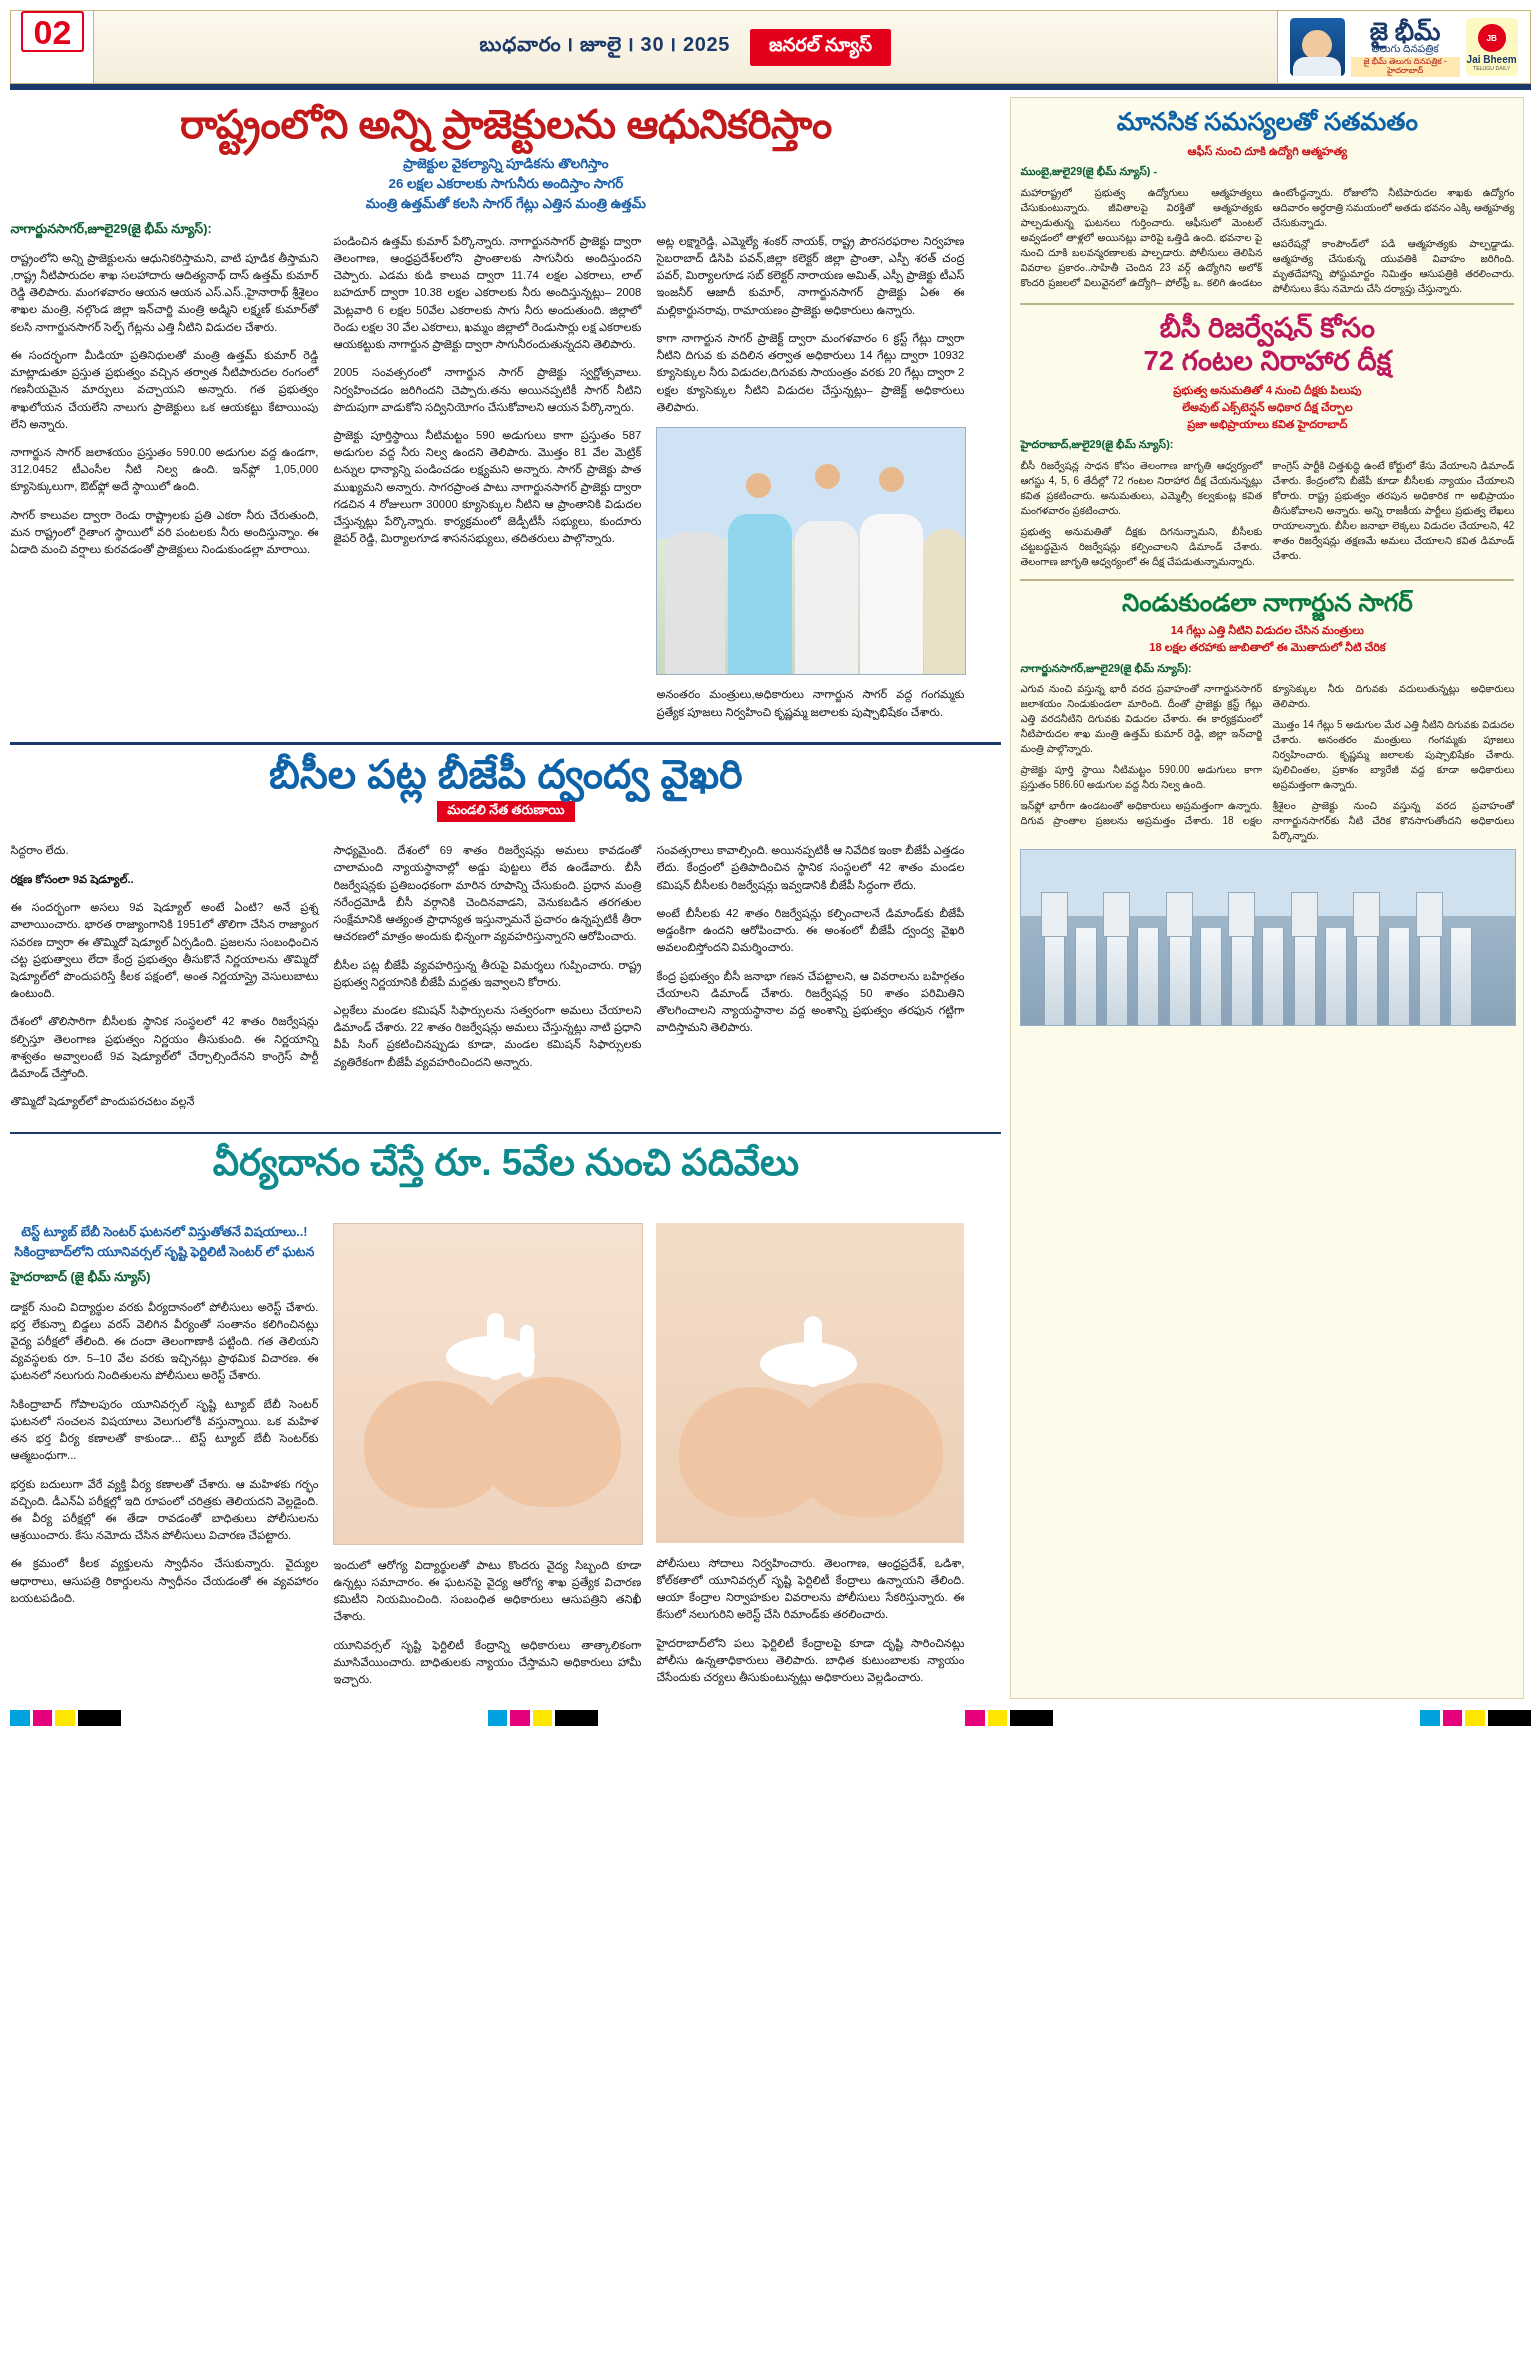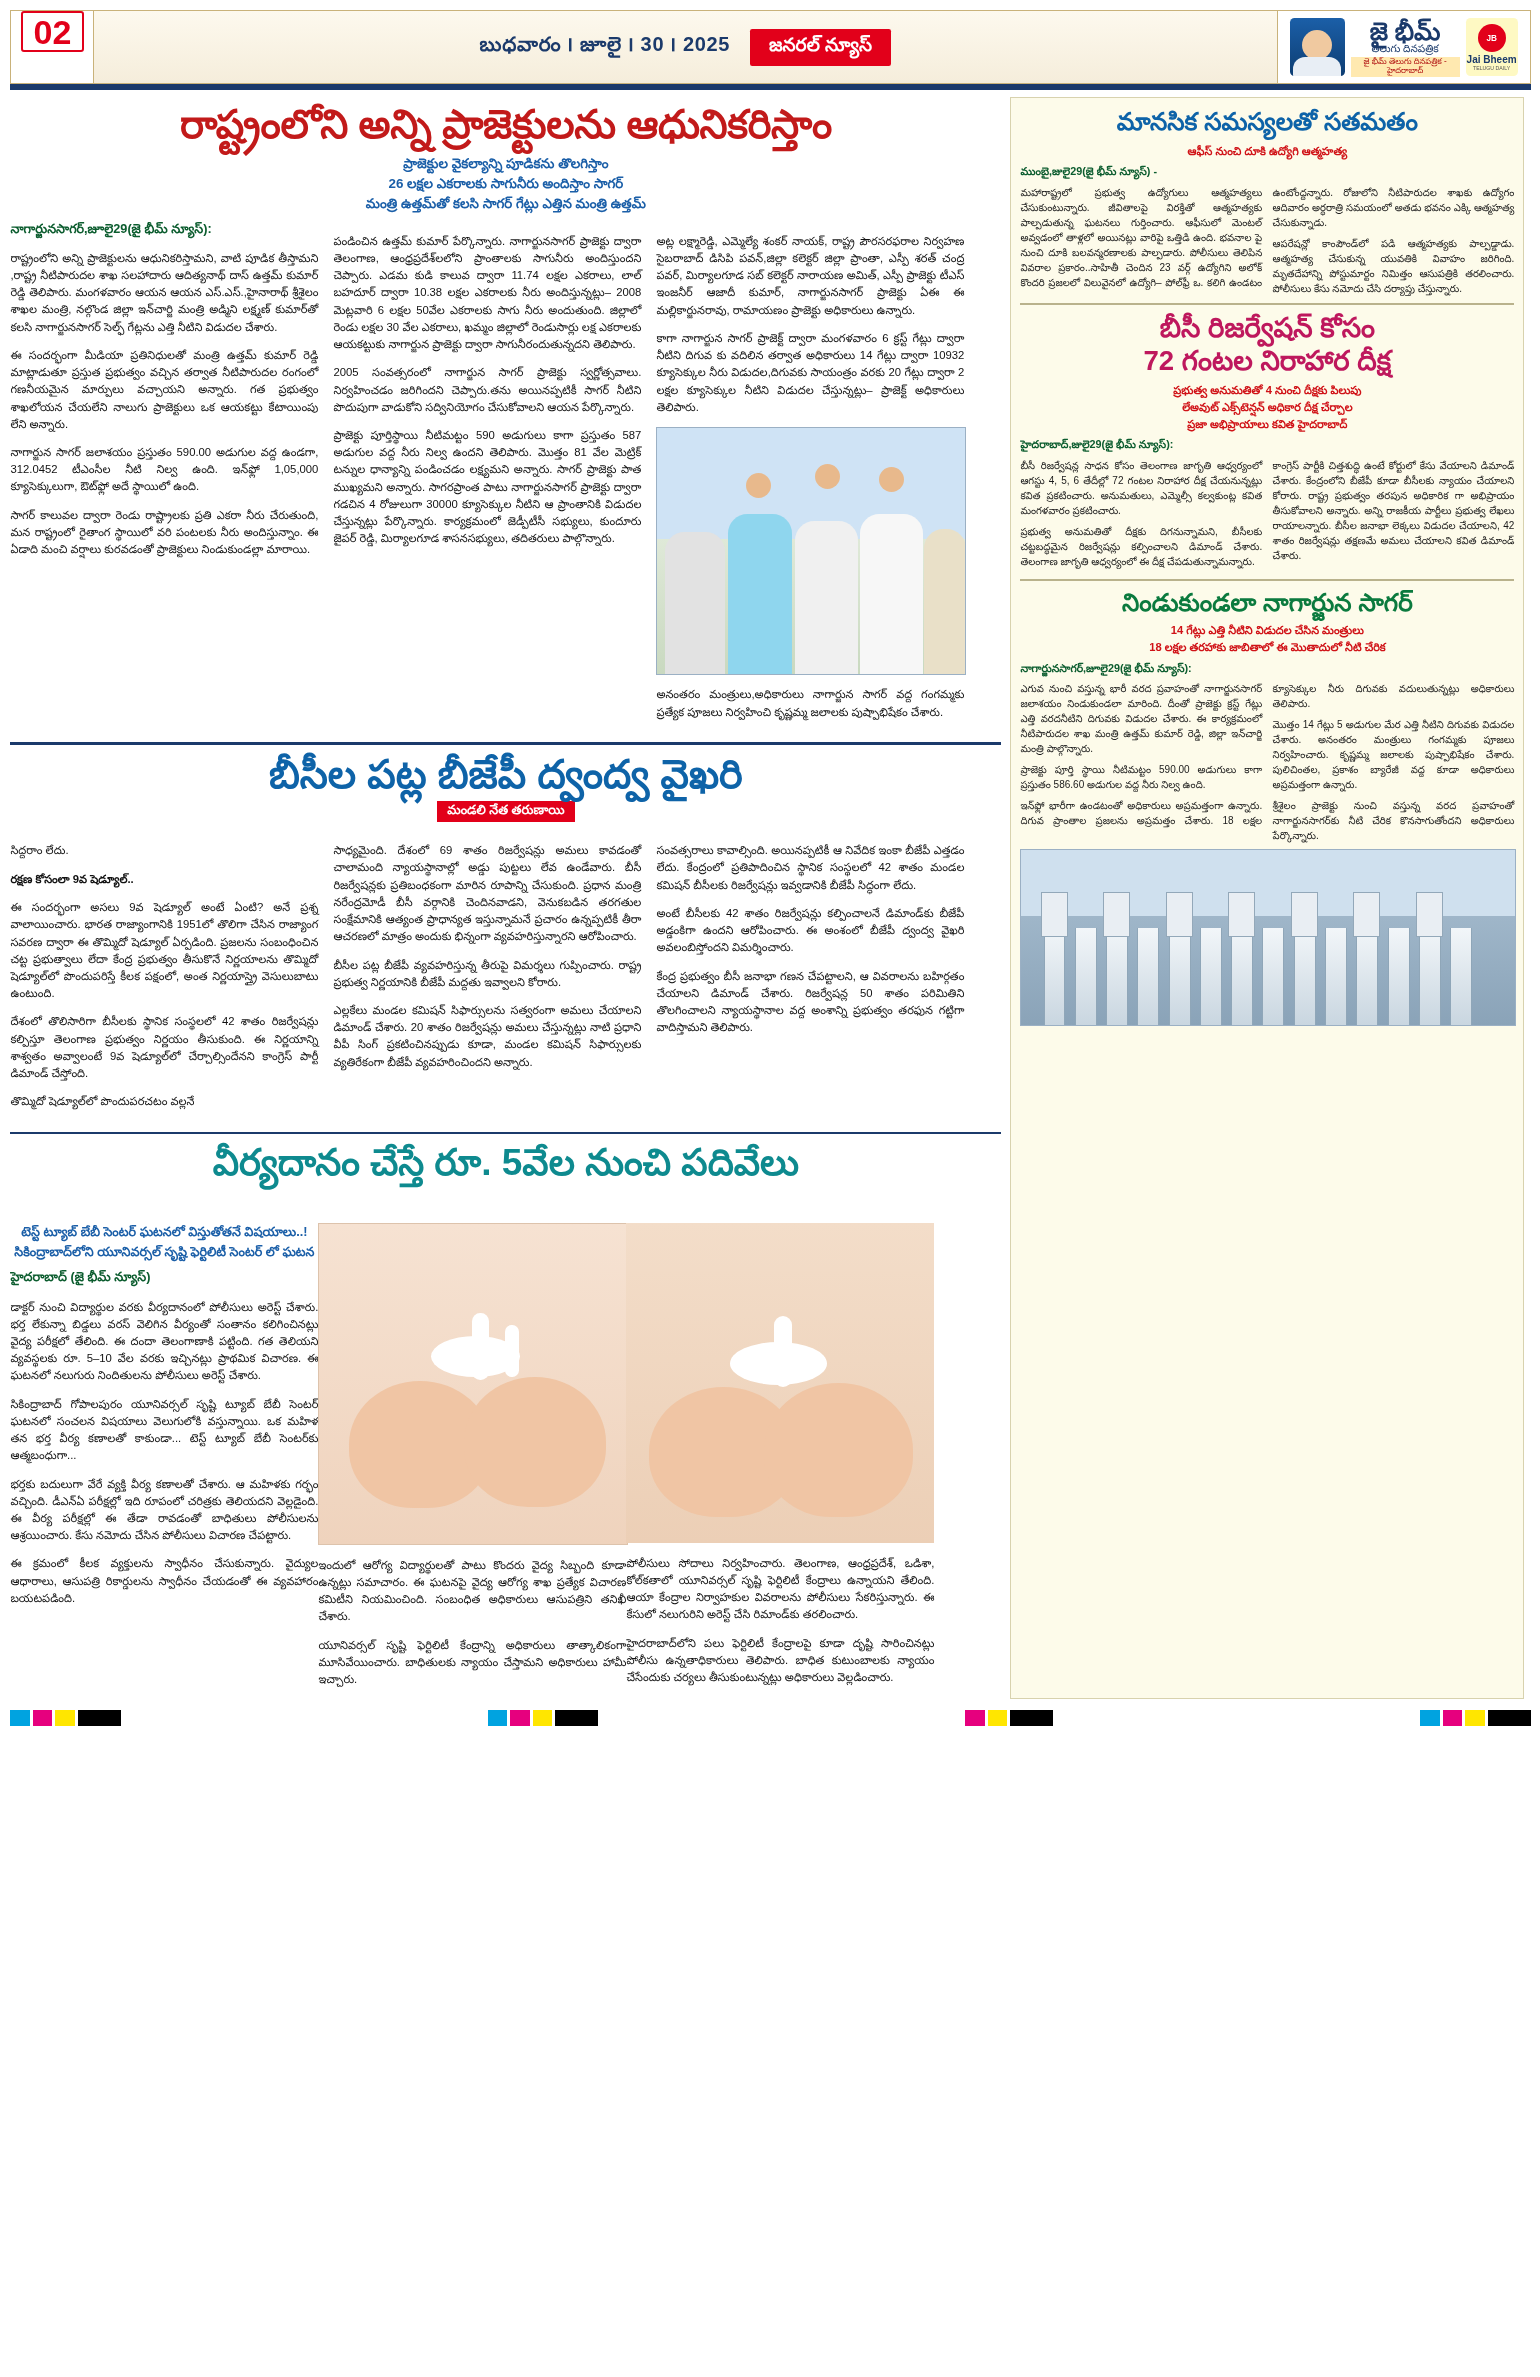--- a/index.html
+++ b/index.html
@@ -160,35 +160,35 @@
           <div style="width:308px;font-size:11.3px;line-height:1.52;text-align:justify;">
             <p>సిద్దరాం లేదు.</p>
             <p class="lead-bold">రక్షణ కోసంలా 9వ షెడ్యూల్..</p>
             <p>ఈ సందర్భంగా అసలు 9వ షెడ్యూల్ అంటే ఏంటి? అనే ప్రశ్న వాలాయించారు. భారత రాజ్యాంగానికి 1951లో తొలిగా చేసిన రాజ్యాంగ సవరణ ద్వారా ఈ తొమ్మిదో షెడ్యూల్ ఏర్పడింది. ప్రజలను సంబంధించిన చట్ట ప్రభుత్వాలు లేదా కేంద్ర ప్రభుత్వం తీసుకొనే నిర్ణయాలను తొమ్మిదో షెడ్యూల్‌లో పొందుపరిస్తే కీలక పక్షంలో, అంత నిర్ణయాస్త్రై వెసులుబాటు ఉంటుంది.</p>
             <p>దేశంలో తొలిసారిగా బీసీలకు స్థానిక సంస్థలలో 42 శాతం రిజర్వేషన్లు కల్పిస్తూ తెలంగాణ ప్రభుత్వం నిర్ణయం తీసుకుంది. ఈ నిర్ణయాన్ని శాశ్వతం అవ్వాలంటే 9వ షెడ్యూల్‌లో చేర్చాల్సిందేనని కాంగ్రెస్ పార్టీ డిమాండ్ చేస్తోంది.</p>
             <p>తొమ్మిదో షెడ్యూల్‌లో పొందుపరచటం వల్లనే</p>
           </div>
           <div style="width:308px;font-size:11.3px;line-height:1.52;text-align:justify;">
             <p>సాధ్యమైంది. దేశంలో 69 శాతం రిజర్వేషన్లు అమలు కావడంతో చాలామంది న్యాయస్థానాల్లో అడ్డు పుట్టలు లేవ ఉండేవారు. బీసీ రిజర్వేషన్లకు ప్రతిబంధకంగా మారిన రూపాన్ని చేసుకుంది. ప్రధాన మంత్రి నరేంద్రమోడీ బీసీ వర్గానికి చెందినవాడని, వెనుకబడిన తరగతుల సంక్షేమానికి ఆత్యంత ప్రాధాన్యత ఇస్తున్నామనే ప్రచారం ఉన్నప్పటికీ తీరా ఆచరణలో మాత్రం అందుకు భిన్నంగా వ్యవహరిస్తున్నారని ఆరోపించారు.</p>
             <p>బీసీల పట్ల బీజేపీ వ్యవహరిస్తున్న తీరుపై విమర్శలు గుప్పించారు. రాష్ట్ర ప్రభుత్వ నిర్ణయానికి బీజేపీ మద్దతు ఇవ్వాలని కోరారు.</p>
-            <p>ఎల్లకేలు మండల కమిషన్ సిఫార్సులను సత్వరంగా అమలు చేయాలని డిమాండ్ చేశారు. 20 శాతం రిజర్వేషన్లు అమలు చేస్తున్నట్లు నాటి ప్రధాని వీపీ సింగ్ ప్రకటించినప్పుడు కూడా, మండల కమిషన్ సిఫార్సులకు వ్యతిరేకంగా బీజేపీ వ్యవహరించిందని అన్నారు.</p>
+            <p>ఎల్లకేలు మండల కమిషన్ సిఫార్సులను సత్వరంగా అమలు చేయాలని డిమాండ్ చేశారు. 22 శాతం రిజర్వేషన్లు అమలు చేస్తున్నట్లు నాటి ప్రధాని వీపీ సింగ్ ప్రకటించినప్పుడు కూడా, మండల కమిషన్ సిఫార్సులకు వ్యతిరేకంగా బీజేపీ వ్యవహరించిందని అన్నారు.</p>
           </div>
           <div style="width:308px;font-size:11.3px;line-height:1.52;text-align:justify;">
             <p>సంవత్సరాలు కావాల్సింది. అయినప్పటికీ ఆ నివేదిక ఇంకా బీజేపీ ఎత్తడం లేదు. కేంద్రంలో ప్రతిపాదించిన స్థానిక సంస్థలలో 42 శాతం మండల కమిషన్ బీసీలకు రిజర్వేషన్లు ఇవ్వడానికి బీజేపీ సిద్ధంగా లేదు.</p>
             <p>అంటే బీసీలకు 42 శాతం రిజర్వేషన్లు కల్పించాలనే డిమాండ్‌కు బీజేపీ అడ్డంకిగా ఉందని ఆరోపించారు. ఈ అంశంలో బీజేపీ ద్వంద్వ వైఖరి అవలంబిస్తోందని విమర్శించారు.</p>
             <p>కేంద్ర ప్రభుత్వం బీసీ జనాభా గణన చేపట్టాలని, ఆ వివరాలను బహిర్గతం చేయాలని డిమాండ్ చేశారు. రిజర్వేషన్ల 50 శాతం పరిమితిని తొలగించాలని న్యాయస్థానాల వద్ద అంశాన్ని ప్రభుత్వం తరఫున గట్టిగా వాదిస్తామని తెలిపారు.</p>
           </div>
         </div>
       </div>
 
       <div class="divider"></div>
 
       <div>
         <div class="headline3">వీర్యదానం చేస్తే రూ. 5వేల నుంచి పదివేలు</div>
-        <div style="display:flex;margin-top:40px;">
+        <div style="display:flex;gap:15px;margin-top:40px;">
           <div style="width:308px;">
             <div class="deck-blue" style="text-align:center;">టెస్ట్ ట్యూబ్ బేబీ సెంటర్ ఘటనలో
 విస్తుతోతనే విషయాలు..!
 సికింద్రాబాద్‌లోని యూనివర్సల్ సృష్టి ఫెర్టిలిటీ సెంటర్ లో ఘటన</div>
             <div class="byline">హైదరాబాద్ (జై భీమ్ న్యూస్)</div>
             <div style="font-size:11.3px;line-height:1.52;text-align:justify;">
               <p>డాక్టర్ నుంచి విద్యార్థుల వరకు వీర్యదానంలో పోలీసులు అరెస్ట్ చేశారు. భర్త లేకున్నా బిడ్డలు వరస్ వెలిగిన వీర్యంతో సంతానం కలిగించినట్లు వైద్య పరీక్షలో తేలింది. ఈ దందా తెలంగాణాకి పట్టింది. గత తెలియని వ్యవస్థలకు రూ. 5–10 వేల వరకు ఇచ్చినట్లు ప్రాథమిక విచారణ. ఈ ఘటనలో నలుగురు నిందితులను పోలీసులు అరెస్ట్ చేశారు.</p>
               <p>సికింద్రాబాద్ గోపాలపురం యూనివర్సల్ సృష్టి ట్యూబ్ బేబీ సెంటర్ ఘటనలో సంచలన విషయాలు వెలుగులోకి వస్తున్నాయి. ఒక మహిళ తన భర్త వీర్య కణాలతో కాకుండా... టెస్ట్ ట్యూబ్ బేబీ సెంటర్‌కు ఆత్మబంధుగా...</p>
               <p>భర్తకు బదులుగా వేరే వ్యక్తి వీర్య కణాలతో చేశారు. ఆ మహిళకు గర్భం వచ్చింది. డీఎన్ఏ పరీక్షల్లో ఇది రూపంలో చరిత్రకు తెలియదని వెల్లడైంది. ఈ వీర్య పరీక్షల్లో ఈ తేడా రావడంతో బాధితులు పోలీసులను ఆశ్రయించారు. కేసు నమోదు చేసిన పోలీసులు విచారణ చేపట్టారు.</p>
               <p>ఈ క్రమంలో కీలక వ్యక్తులను స్వాధీనం చేసుకున్నారు. వైద్యుల ఆధారాలు, ఆసుపత్రి రికార్డులను స్వాధీనం చేయడంతో ఈ వ్యవహారం బయటపడింది.</p>

